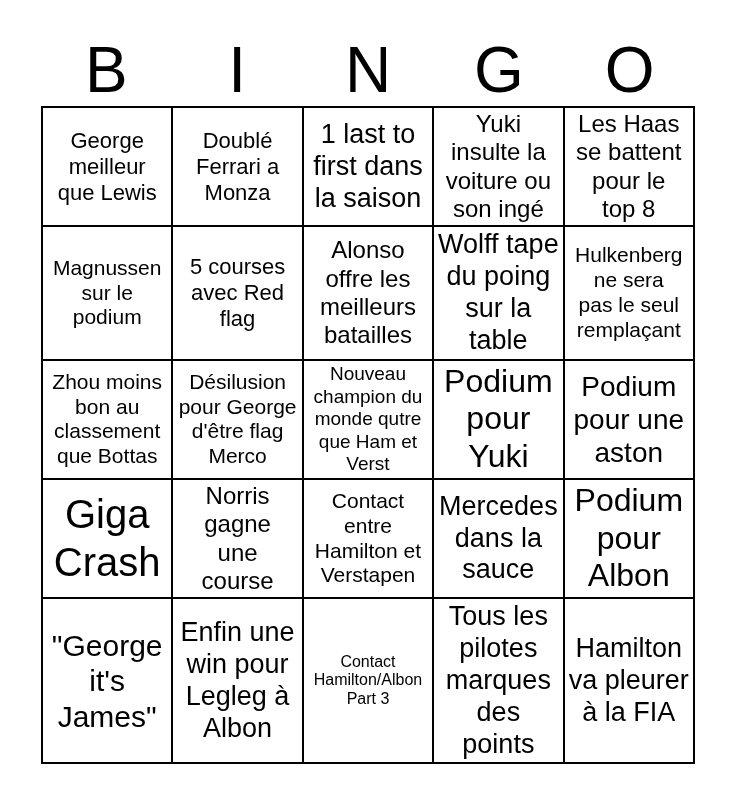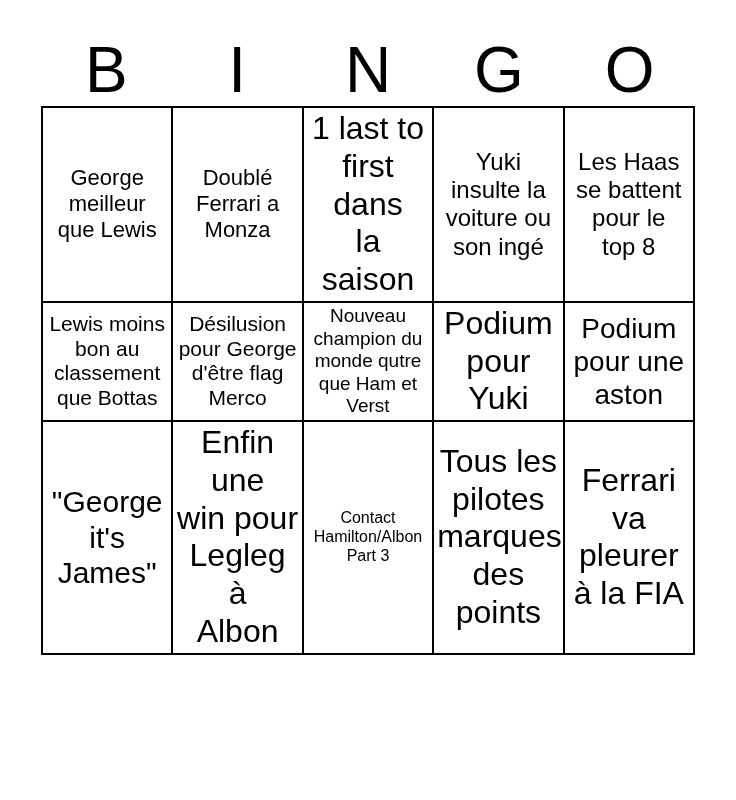--- a/index.html
+++ b/index.html
@@ -49,21 +49,21 @@
     white-space: pre-line;
     overflow: hidden;
     background: #ffffff;
     cursor: pointer;
   }
   .fs16 { font-size: 16px; }
   .fs19 { font-size: 19px; border-radius: 8px; }
   .fs21 { font-size: 21px; }
   .fs22 { font-size: 22px; }
   .fs24 { font-size: 24px; }
-  .fs25 { font-size: 32px; }
+  .fs25 { font-size: 27px; }
   .fs27 { font-size: 22px; }
   .fs28 { font-size: 28px; }
   .fs30 { font-size: 30px; }
   .fs32 { font-size: 32px; }
   .fs40 { font-size: 40px; }
 </style>
 </head>
 <body>
 
 <div class="card">
@@ -90,54 +90,92 @@
       <td class="fs24">Yuki
 insulte la
 voiture ou
 son ingé</td>
       <td class="fs24">Les Haas
 se battent
 pour le
 top 8</td>
     </tr>
     <tr>
-      <td class="fs21">Lewis moins
+      <td class="fs21">Magnussen
+sur le
+podium</td>
+      <td class="fs27">5 courses
+avec Red
+flag</td>
+      <td class="fs24">Alonso
+offre les
+meilleurs
+batailles</td>
+      <td class="fs25">Wolff tape
+du poing
+sur la
+table</td>
+      <td class="fs21">Hulkenberg
+ne sera
+pas le seul
+remplaçant</td>
+    </tr>
+    <tr>
+      <td class="fs21">Zhou moins
 bon au
 classement
 que Bottas</td>
       <td class="fs21">Désilusion
 pour George
 d'être flag
 Merco</td>
       <td class="fs19">Nouveau
 champion du
 monde qutre
 que Ham et
 Verst</td>
       <td class="fs32">Podium
 pour
 Yuki</td>
       <td class="fs28">Podium
 pour une
 aston</td>
     </tr>
     <tr>
+      <td class="fs40">Giga
+Crash</td>
+      <td class="fs24">Norris
+gagne
+une
+course</td>
+      <td class="fs21">Contact
+entre
+Hamilton et
+Verstapen</td>
+      <td class="fs25">Mercedes
+dans la
+sauce</td>
+      <td class="fs32">Podium
+pour
+Albon</td>
+    </tr>
+    <tr>
       <td class="fs30">"George
 it's
 James"</td>
       <td class="fs25">Enfin une
 win pour
 Legleg à
 Albon</td>
       <td class="fs16">Contact
 Hamilton/Albon
 Part 3</td>
       <td class="fs25">Tous les
 pilotes
 marques
 des points</td>
-      <td class="fs25">Ferrari
+      <td class="fs25">Hamilton
 va pleurer
 à la FIA</td>
     </tr>
   </tbody>
     </table>
 </div>
 
 </body></html>

